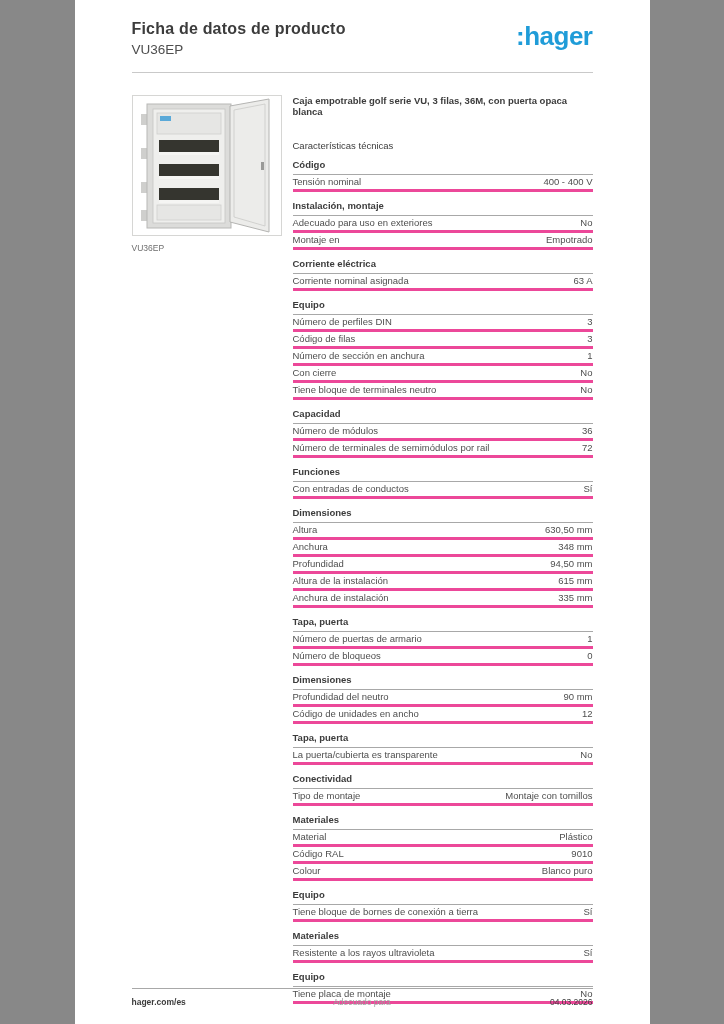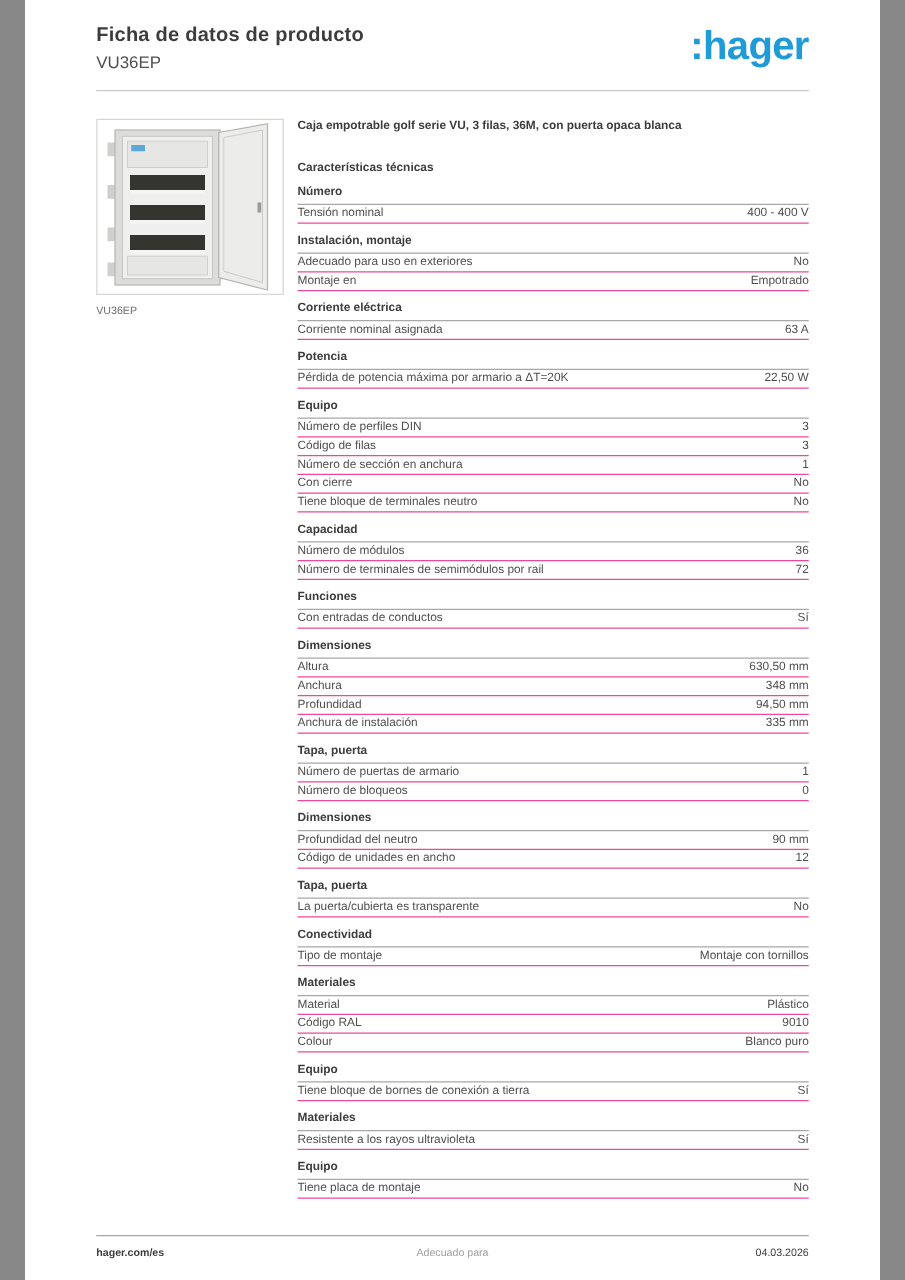--- a/index.html
+++ b/index.html
@@ -1,46 +1,46 @@
 <!DOCTYPE html>
 <html><head>
 <meta charset="utf-8">
 <style>
   * { margin:0; padding:0; box-sizing:border-box; }
   html,body { background:#888; }
   .page {
-    width:684px; height:1024px; background:#ffffff; position:relative;
+    width:575px; height:1024px; background:#ffffff; position:relative;
     font-family:"Liberation Sans", sans-serif; margin:0 auto; overflow:hidden;
   }
   
   .header { position:absolute; left:57px; right:57px; top:20px; }
   .doc-title { font-size:16px; font-weight:bold; color:#3c3c3c; letter-spacing:0.2px; }
   .doc-subtitle { font-size:13.5px; color:#4e4e4e; margin-top:4px; font-weight:normal; }
-  .logo { position:absolute; right:0; top:2px; font-size:32px; font-weight:bold;
+  .logo { position:absolute; right:0; top:2px; font-size:26px; font-weight:bold;
           color:#1f9cd8; letter-spacing:-0.5px; line-height:28px; }
   .header-rule { position:absolute; left:57px; right:57px; top:72px; border-top:1px solid #c9c9c9; }
 
   
   .content { position:absolute; left:57px; right:57px; top:95px; display:flex; gap:11px; }
   .left-col { width:150px; flex:none; }
   .image-box { width:150px; height:141px; border:1px solid #d6d6d4; background:#fff;
                display:flex; align-items:center; justify-content:center; }
   .image-box svg { display:block; }
   .image-caption { margin-top:7px; font-size:8.5px; color:#6e6e6e; }
 
   .right-col { flex:1; min-width:0; }
   .description { font-size:9.5px; font-weight:bold; color:#3c3c3c; line-height:11px; }
-  .table-heading { margin-top:23px; font-size:9.5px; font-weight:bold; color:#3c3c3c; }
+  .table-heading { margin-top:23px; font-size:9.5px; font-weight:normal; color:#3c3c3c; }
 
   .section { margin-top:9px; }
   .section-title { font-size:9.5px; line-height:10px; font-weight:bold; color:#3c3c3c;
                    padding-bottom:4px; border-bottom:1px solid #a8a8a8; }
   .spec-row { display:flex; justify-content:space-between; align-items:baseline;
               font-size:9.5px; line-height:10px; color:#4e4e4e;
-              padding:2px 0; border-bottom:1px solid #ec4899; }
+              padding:2px 0; border-bottom:3px solid #ec4899; }
   .spec-label { flex:1; min-width:0; }
   .spec-value { text-align:left; white-space:nowrap; padding-left:10px; }
 
   
   .footer { position:absolute; left:57px; right:57px; top:988px;
             border-top:1px solid #a8a8a8; padding-top:8px; font-size:8.5px; }
   .footer-inner { position:relative; display:flex; justify-content:space-between; }
   .footer-left { font-weight:bold; color:#3c3c3c; }
   .footer-center { position:absolute; left:0; right:0; text-align:center; color:#9e9e9e; }
   .footer-right { font-weight:normal; color:#3c3c3c; }
@@ -92,21 +92,21 @@
         </svg>
       </div>
       <div class="image-caption">VU36EP</div>
     </div>
 
     <div class="right-col">
       <div class="description">Caja empotrable golf serie VU, 3 filas, 36M, con puerta opaca blanca</div>
       <div class="table-heading">Características técnicas</div>
       <div>
           <div class="section">
-            <div class="section-title">Número</div>
+            <div class="section-title">Código</div>
             <div class="spec-row">
               <span class="spec-label">Tensión nominal</span>
               <span class="spec-value">400 - 400 V</span>
             </div>
           </div>
           <div class="section">
             <div class="section-title">Instalación, montaje</div>
             <div class="spec-row">
               <span class="spec-label">Adecuado para uso en exteriores</span>
               <span class="spec-value">No</span>
@@ -117,27 +117,20 @@
             </div>
           </div>
           <div class="section">
             <div class="section-title">Corriente eléctrica</div>
             <div class="spec-row">
               <span class="spec-label">Corriente nominal asignada</span>
               <span class="spec-value">63 A</span>
             </div>
           </div>
           <div class="section">
-            <div class="section-title">Potencia</div>
-            <div class="spec-row">
-              <span class="spec-label">Pérdida de potencia máxima por armario a ΔT=20K</span>
-              <span class="spec-value">22,50 W</span>
-            </div>
-          </div>
-          <div class="section">
             <div class="section-title">Equipo</div>
             <div class="spec-row">
               <span class="spec-label">Número de perfiles DIN</span>
               <span class="spec-value">3</span>
             </div>
             <div class="spec-row">
               <span class="spec-label">Código de filas</span>
               <span class="spec-value">3</span>
             </div>
             <div class="spec-row">
@@ -177,20 +170,24 @@
               <span class="spec-label">Altura</span>
               <span class="spec-value">630,50 mm</span>
             </div>
             <div class="spec-row">
               <span class="spec-label">Anchura</span>
               <span class="spec-value">348 mm</span>
             </div>
             <div class="spec-row">
               <span class="spec-label">Profundidad</span>
               <span class="spec-value">94,50 mm</span>
+            </div>
+            <div class="spec-row">
+              <span class="spec-label">Altura de la instalación</span>
+              <span class="spec-value">615 mm</span>
             </div>
             <div class="spec-row">
               <span class="spec-label">Anchura de instalación</span>
               <span class="spec-value">335 mm</span>
             </div>
           </div>
           <div class="section">
             <div class="section-title">Tapa, puerta</div>
             <div class="spec-row">
               <span class="spec-label">Número de puertas de armario</span>

